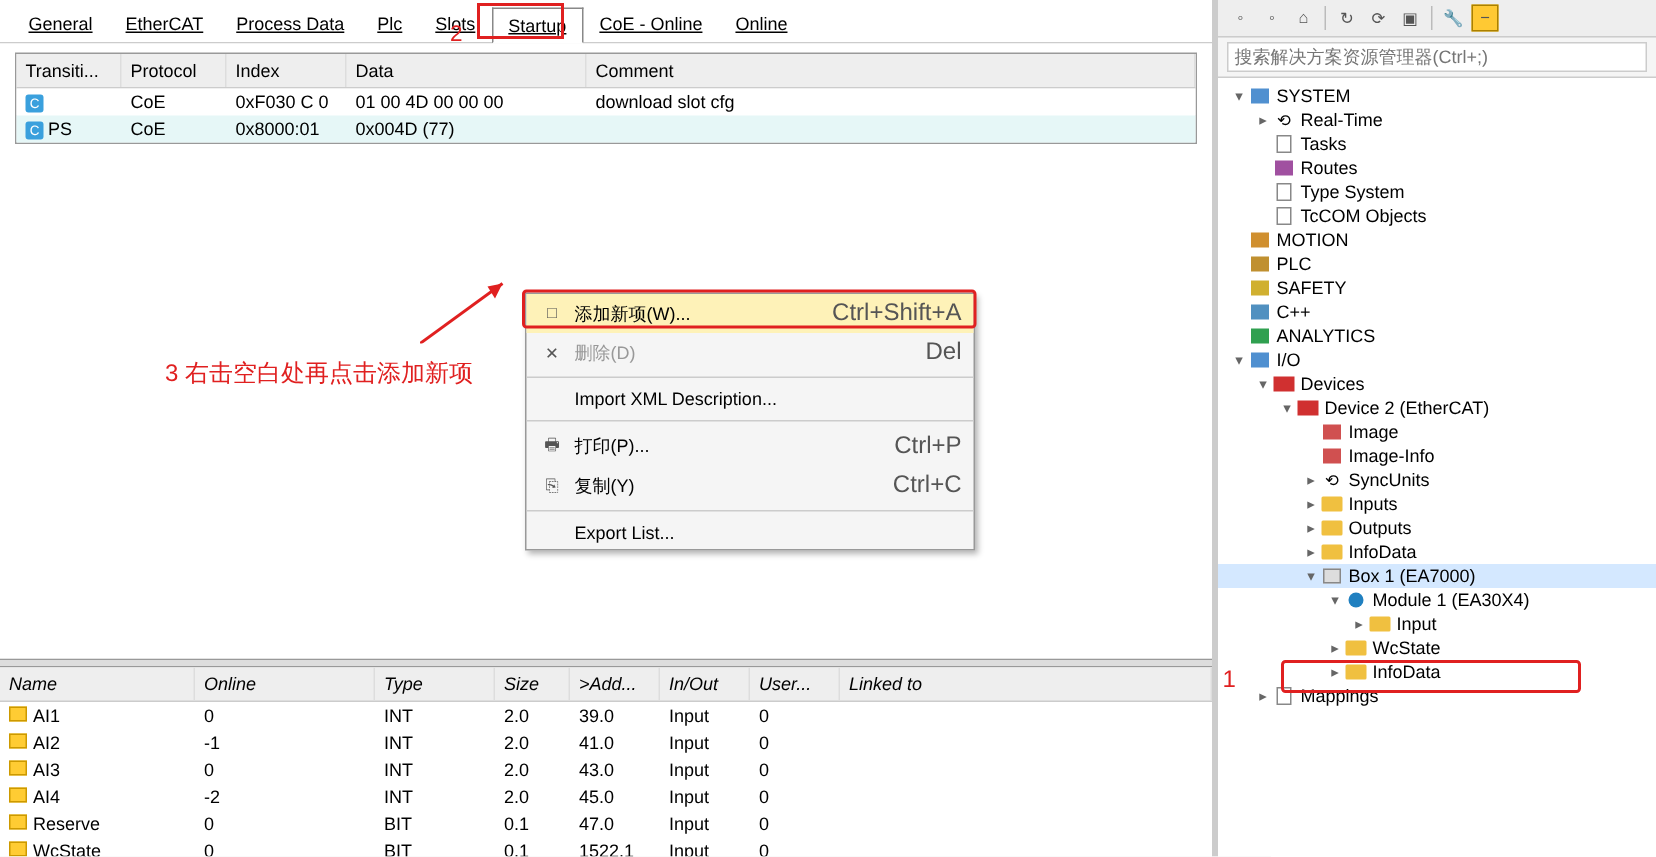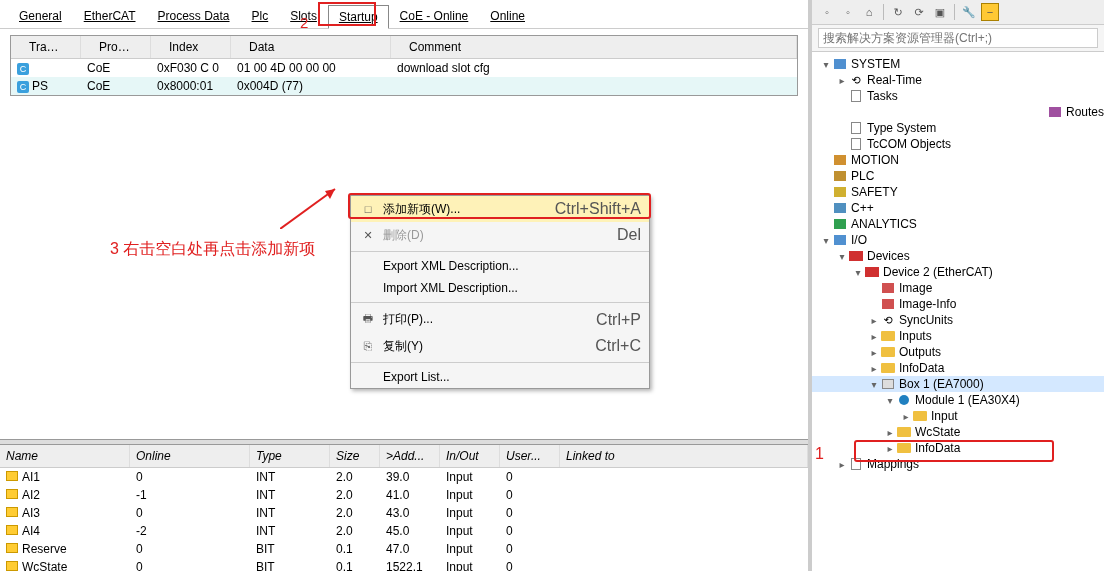--- a/index.html
+++ b/index.html
@@ -9,21 +9,21 @@
 .right-panel { flex: 1; display: flex; flex-direction: column; background: #f5f5f5; }
 
 .tab-bar { display: flex; background: #fff; border-bottom: 1px solid #ccc; padding: 4px 8px 0; gap: 0; position:relative;text-decoration:underline; }
 .tab { padding: 4px 10px; cursor: pointer; color:#000; border:1px solid transparent; }
 .tab.selected { border:1px solid #888; border-bottom:1px solid #fff; background:#fff; position:relative; top:1px;text-align:right; }
 .tab-highlight { position:absolute; border:2px solid #e02020; pointer-events:none; }
 
 .startup-table { margin: 6px 10px; border: 1px solid #999; }
 .startup-header, .startup-row { display:grid; grid-template-columns: 70px 70px 80px 160px 1fr; }
 .startup-header { background:#eee; border-bottom:1px solid #ccc; }
-.startup-header .cell { padding:4px 18px; border-right:1px solid #ddd; overflow:hidden; white-space:nowrap; text-overflow:ellipsis; }
+.startup-header .cell { padding:4px 6px; border-right:1px solid #ddd; overflow:hidden; white-space:nowrap; text-overflow:ellipsis; }
 .startup-row .cell { padding:2px 6px; white-space:nowrap; }
 .row-c { background:#fff; }
 .row-c2 { background:#e6f7f7; }
 .row-icon { display:inline-block; width:12px; height:12px; background:#3aa0dd; color:#fff; font-size:9px; text-align:center; line-height:12px; margin-right:3px; border-radius:2px; }
 
 .annotation { position:absolute; color:#e02020; font-size:16px; font-weight:500; pointer-events:none; }
 .arrow { position:absolute; pointer-events:none; }
 
 .ctx-menu { position:absolute; left:350px; top:166px; width:300px; background:#f5f5f5; border:1px solid #999; box-shadow:2px 2px 4px rgba(0,0,0,0.3); }
 .ctx-item { display:flex; align-items:center; padding:4px 8px; cursor:pointer; }
@@ -129,25 +129,20 @@
           <span class="ctx-icon">□</span>
           <span class="ctx-label">添加新项(W)...</span>
           <span class="ctx-shortcut">Ctrl+Shift+A</span>
         </div>
         <div class="ctx-item disabled">
           <span class="ctx-icon">✕</span>
           <span class="ctx-label">删除(D)</span>
           <span class="ctx-shortcut">Del</span>
         </div>
         <div class="ctx-sep"></div>
-        <div class="ctx-item">
-          <span class="ctx-icon"></span>
-          <span class="ctx-label">Export XML Description...</span>
-          <span class="ctx-shortcut"></span>
-        </div>
         <div class="ctx-item">
           <span class="ctx-icon"></span>
           <span class="ctx-label">Import XML Description...</span>
           <span class="ctx-shortcut"></span>
         </div>
         <div class="ctx-sep"></div>
         <div class="ctx-item">
           <span class="ctx-icon">🖶</span>
           <span class="ctx-label">打印(P)...</span>
           <span class="ctx-shortcut">Ctrl+P</span>
@@ -276,21 +271,21 @@
         <span class="tree-icon">⟲</span>
         <span>Real-Time</span>
       </div>
       <div class="tree-item" style="padding-left: 24px;">
         <span class="tree-exp"></span>
         <span class="tree-icon">
           <span class="ic-page"></span>
         </span>
         <span>Tasks</span>
       </div>
-      <div class="tree-item" style="padding-left: 24px; justify-content: flex-end;">
+      <div class="tree-item" style="padding-left: 24px;">
         <span class="tree-exp"></span>
         <span class="tree-icon">
           <span class="ic-route"></span>
         </span>
         <span>Routes</span>
       </div>
       <div class="tree-item" style="padding-left: 24px;">
         <span class="tree-exp"></span>
         <span class="tree-icon">
           <span class="ic-page"></span>

